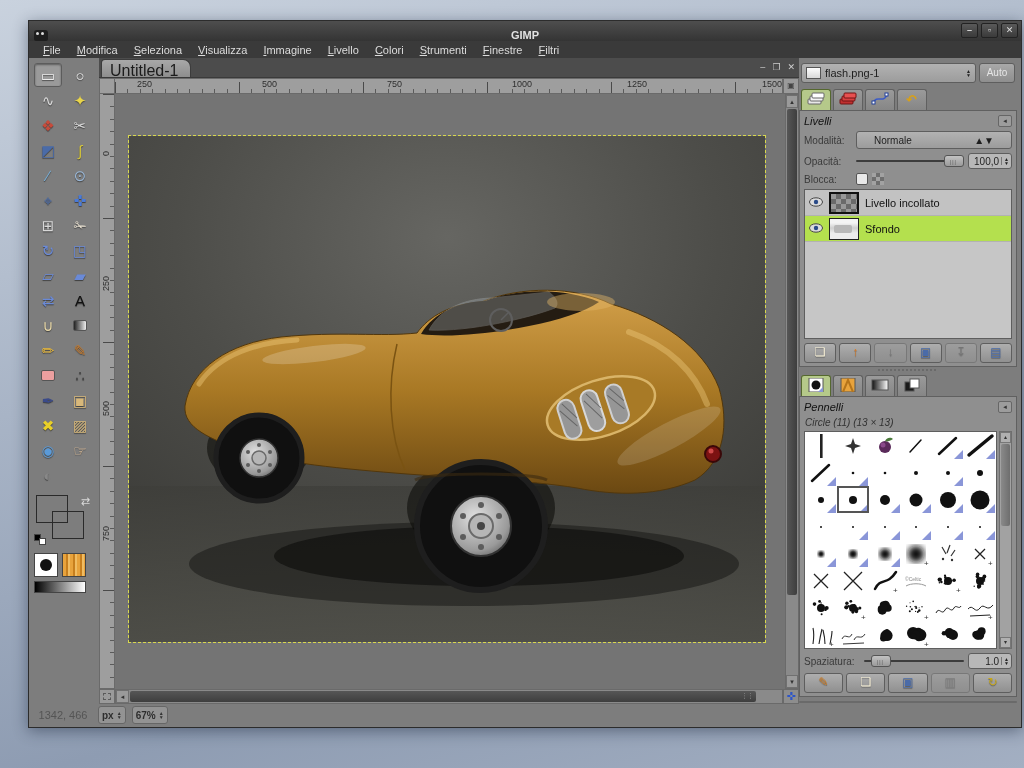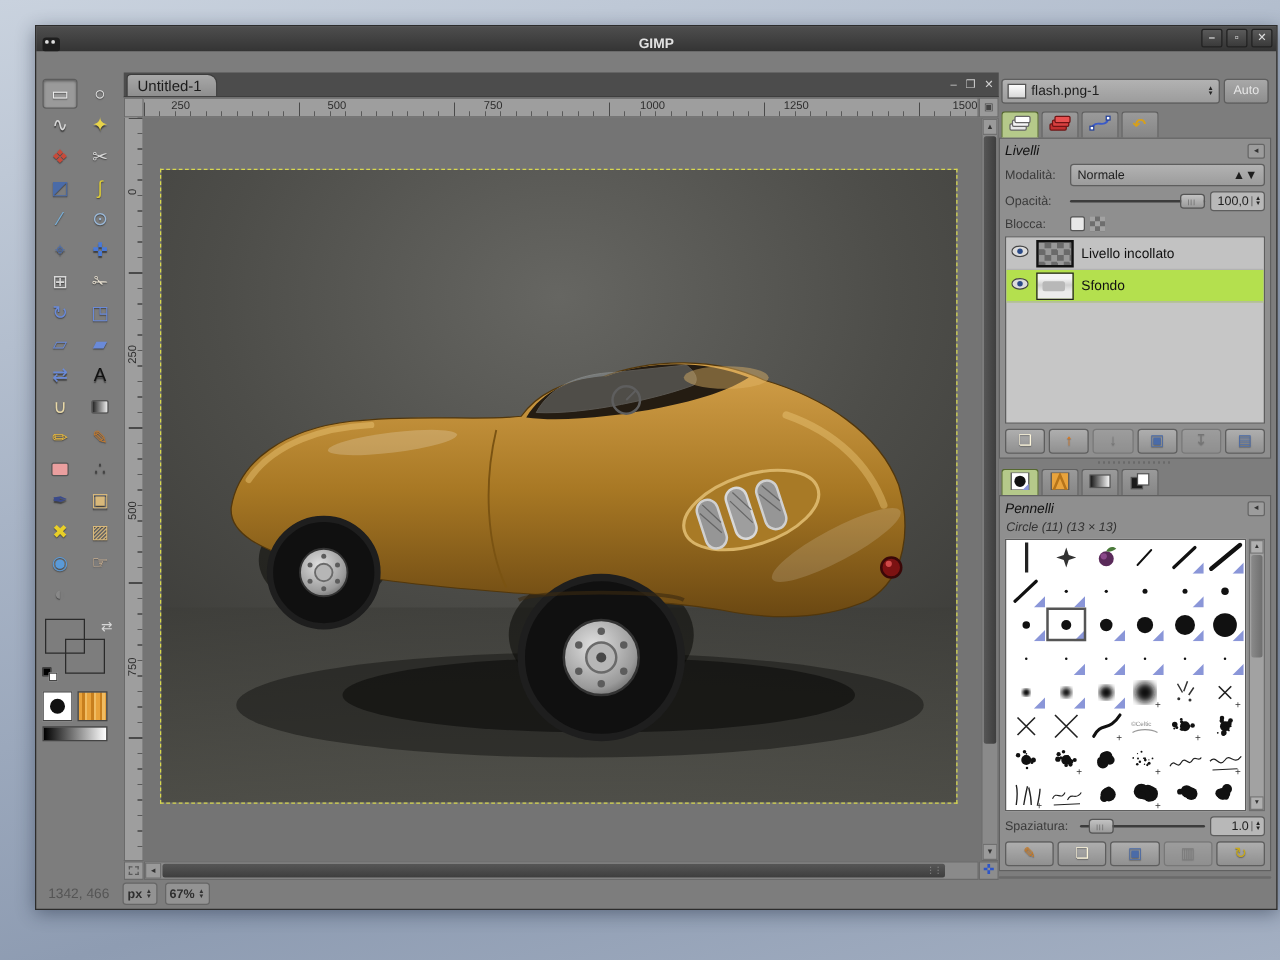--- a/index.html
+++ b/index.html
@@ -41,21 +41,21 @@
   .ind-brush{width:24px;height:24px;background:#fff;border:1px solid #444;display:flex;align-items:center;justify-content:center;}
   .ind-brush i{width:12px;height:12px;background:#111;border-radius:50%;}
   .ind-pattern{width:24px;height:24px;border:1px solid #444;
     background:repeating-linear-gradient(90deg,#e8a33c 0 3px,#c77f1e 3px 5px,#f0bc62 5px 7px);}
   .ind-grad{margin-top:4px;width:52px;height:12px;border:1px solid #444;background:linear-gradient(90deg,#000,#fff);}
   
   .imgwin{position:absolute;left:70px;top:37px;width:700px;bottom:23px;}
   .tabstrip{position:absolute;left:0;top:0;right:0;height:20px;background:#4c4c4c;border-bottom:1px solid #3a3a3a;}
   .tab{position:absolute;left:2px;bottom:0;height:18px;background:linear-gradient(#a8a8a8,#8e8e8e);
     border:1px solid #3c3c3c;border-bottom:none;border-radius:4px 8px 0 0;padding:2px 12px 0 8px;
-    font-size:12px;color:#1c1c1c;}
+    font-size:16px;color:#1c1c1c;}
   .minictrls{position:absolute;right:4px;top:3px;display:flex;gap:7px;color:#cfcfcf;font-size:9px;}
   .minictrls span{line-height:12px;}
   .rulerrow{position:absolute;left:0;top:20px;right:0;height:16px;display:flex;}
   .corner{width:16px;height:16px;background:#9e9e9e;border:1px solid #6a6a6a;}
   .hruler{flex:1;position:relative;background:#9e9e9e;border:1px solid #6a6a6a;border-left:none;
     background-image:
      repeating-linear-gradient(90deg,#4a4a4a 0 1px,transparent 1px 124px),
      repeating-linear-gradient(90deg,#5a5a5a 0 1px,transparent 1px 12.4px);
     background-size:auto 11px,auto 4px;background-position:left bottom,left bottom;background-repeat:repeat-x;}
   .hruler b{position:absolute;top:0;font-size:9px;font-weight:normal;color:#2e2e2e;}
@@ -106,21 +106,21 @@
   .dtab{width:30px;height:21px;background:linear-gradient(#9a9a9a,#868686);border:1px solid #606060;border-bottom:none;
     border-radius:3px 3px 0 0;display:flex;align-items:center;justify-content:center;}
   .dtab.active{background:#b5c98a;border-color:#55682f;}
   .panel{background:#8f8f8f;border:1px solid #606060;padding:3px 4px;}
   .phead{display:flex;align-items:center;justify-content:space-between;margin:1px 0 4px 0;font-style:italic;}
   .phead .t{font-size:11px;color:#111;}
   .pmenu{width:14px;height:12px;background:#9c9c9c;border:1px solid #666;border-radius:2px;font-size:7px;line-height:10px;text-align:center;color:#333;}
   .frow{display:flex;align-items:center;gap:4px;margin-bottom:4px;}
   .frow .lbl{width:48px;color:#3a3a3a;font-size:10px;}
   .modecombo{flex:1;height:18px;background:linear-gradient(#b2b2b2,#9c9c9c);border:1px solid #5e5e5e;border-radius:3px;
-    display:flex;align-items:center;padding:0 5px;font-size:10px;}
+    display:flex;align-items:center;padding:0 17px;font-size:10px;}
   .slider{flex:1;height:14px;position:relative;}
   .slider .track{position:absolute;left:0;right:0;top:6px;height:2px;background:#3c3c3c;border-radius:1px;}
   .slider .handle{position:absolute;top:1px;width:20px;height:12px;background:linear-gradient(#c2c2c2,#9a9a9a);
     border:1px solid #555;border-radius:3px;}
   .slider .handle:after{content:"|||";font-size:5px;color:#555;position:absolute;left:5px;top:3px;letter-spacing:1px;}
   .spinbox{width:44px;height:16px;background:#b8b8b8;border:1px solid #5e5e5e;border-radius:3px;display:flex;align-items:center;}
   .spinbox .v{flex:1;text-align:right;padding-right:2px;font-size:10px;}
   .spinbox .ud{display:flex;flex-direction:column;font-size:5px;line-height:4px;color:#222;padding:0 2px;border-left:1px solid #777;}
   .chk{width:12px;height:12px;background:#e8e8e8;border:1px solid #555;border-radius:2px;}
   .checkmini{width:12px;height:12px;border:0;
@@ -158,20 +158,32 @@
   <div class="titlebar">
     <span class="ttext">GIMP</span>
     <span class="wilber"></span>
     <span class="wctrls">
       <span class="wbtn">–</span>
       <span class="wbtn">▫</span>
       <span class="wbtn">✕</span>
     </span>
   </div>
 
+  <div class="menubar">
+      <span class="menu-item">File</span>
+      <span class="menu-item">Modifica</span>
+      <span class="menu-item">Seleziona</span>
+      <span class="menu-item">Visualizza</span>
+      <span class="menu-item">Immagine</span>
+      <span class="menu-item">Livello</span>
+      <span class="menu-item">Colori</span>
+      <span class="menu-item">Strumenti</span>
+      <span class="menu-item">Finestre</span>
+      <span class="menu-item">Filtri</span>
+    </div>
 
   <div class="toolbox">
     <div class="toolgrid">
         <div class="tool active">
           <span style="color: rgb(236, 236, 236); text-shadow: rgba(0, 0, 0, 0.5) 0px 1px 1px;">▭</span>
         </div>
         <div class="tool">
           <span style="color: rgb(236, 236, 236); text-shadow: rgba(0, 0, 0, 0.5) 0px 1px 1px;">○</span>
         </div>
         <div class="tool">

